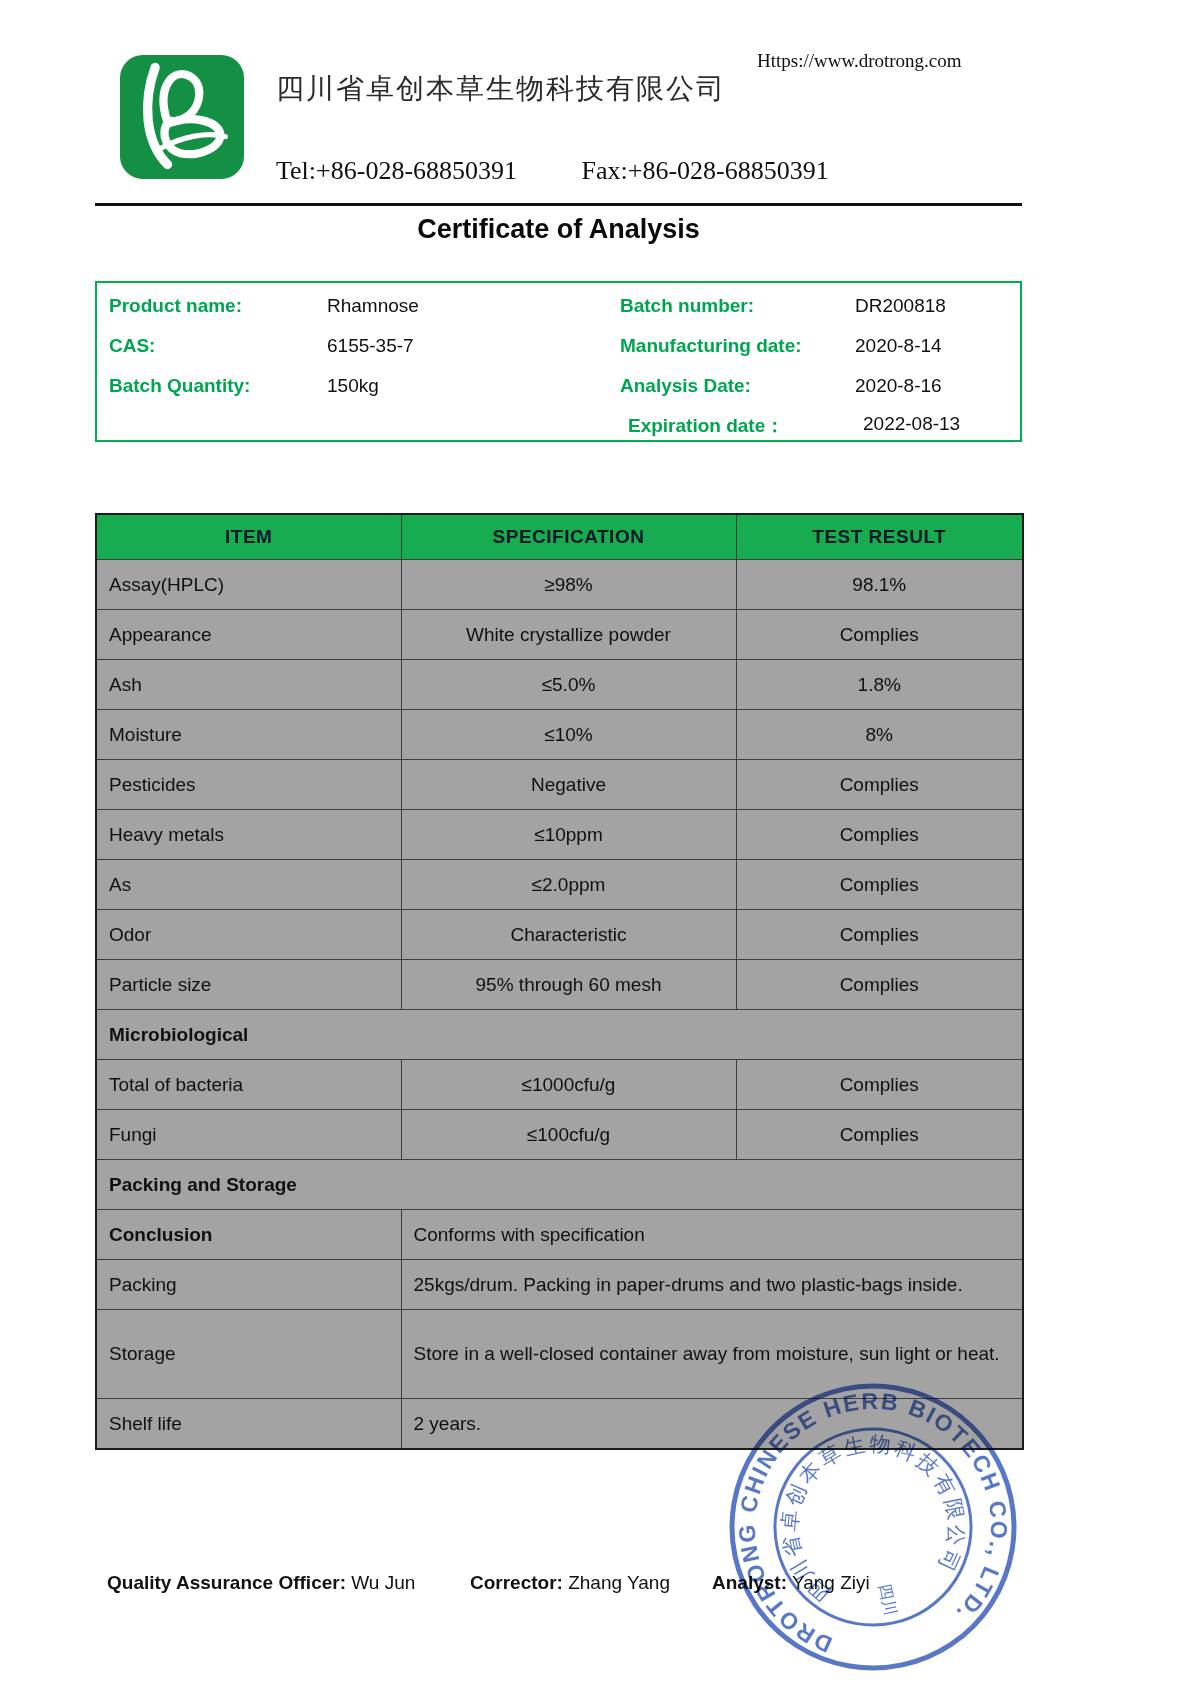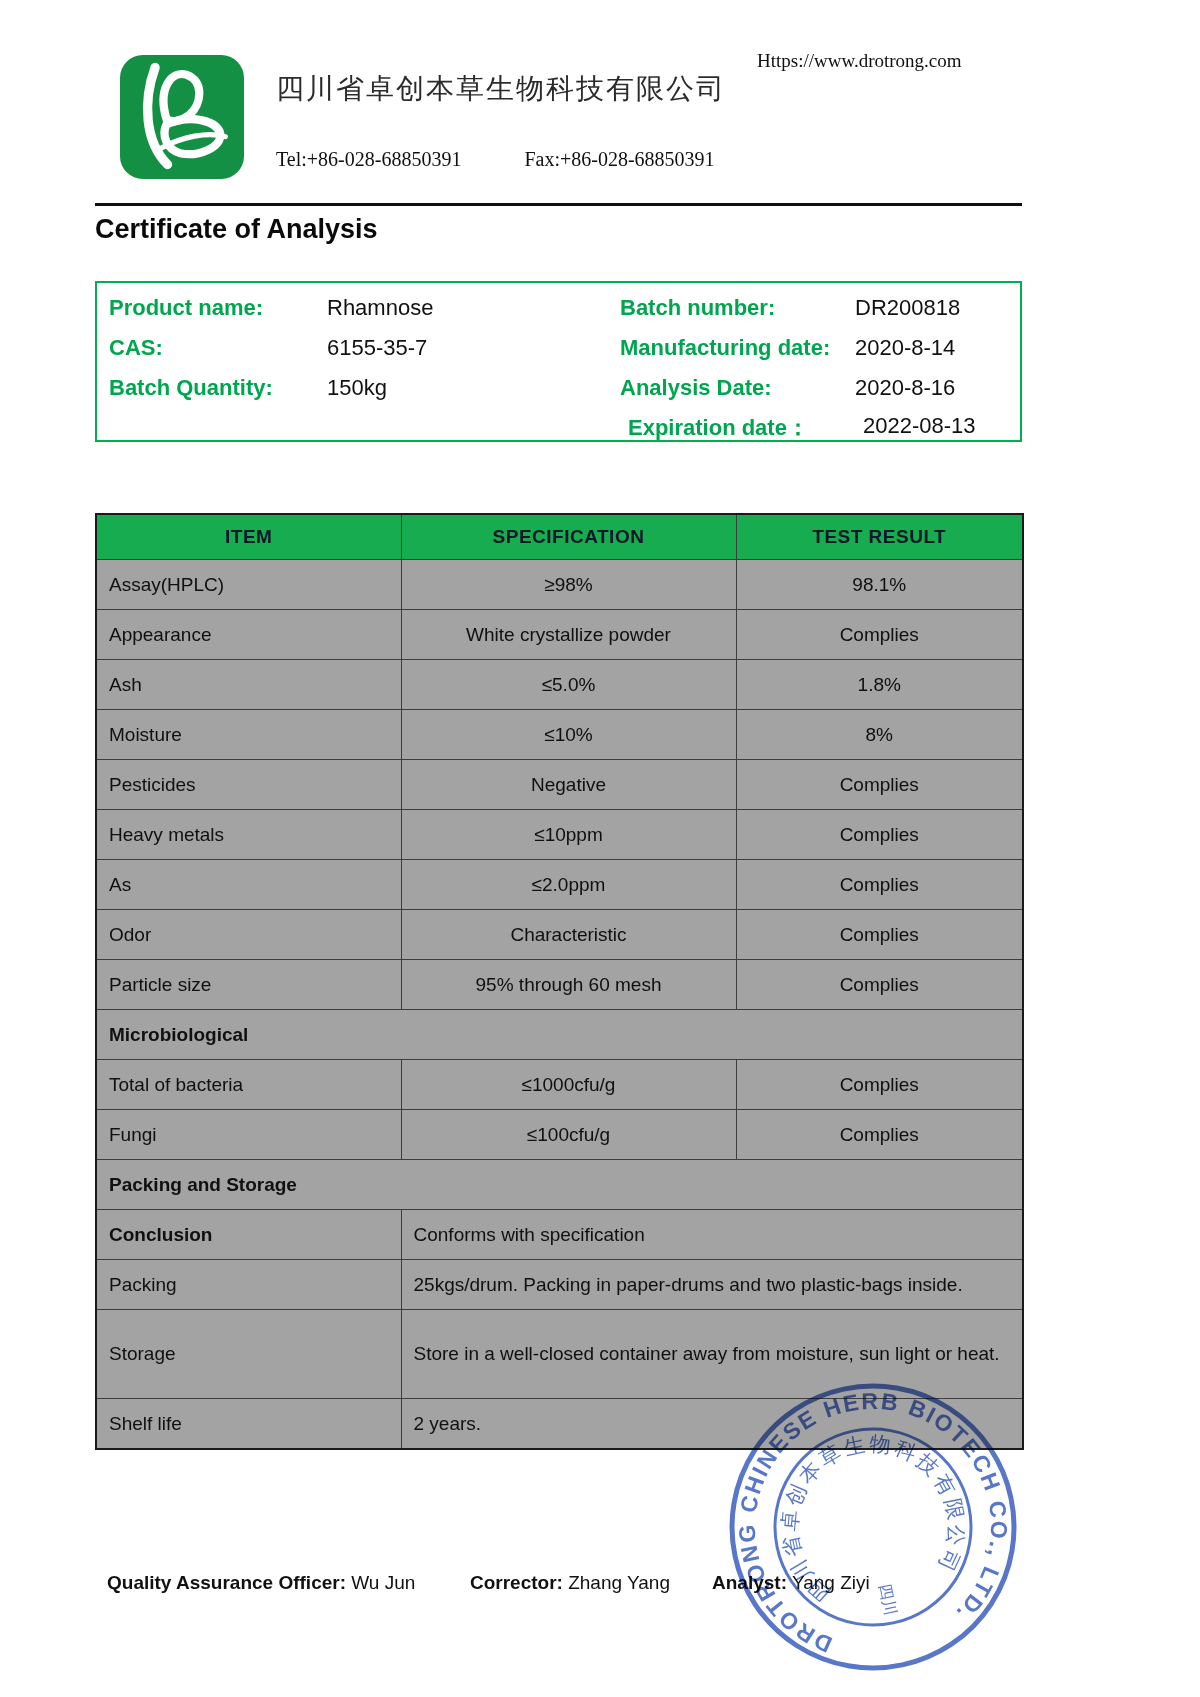--- a/index.html
+++ b/index.html
@@ -4,29 +4,29 @@
 <style>
   html,body{margin:0;padding:0;background:#ffffff;}
   .page{
     position:relative;width:1200px;height:1697px;background:#ffffff;
     font-family:"Liberation Sans",sans-serif;color:#111;overflow:hidden;
   }
   
   .logo{position:absolute;left:120px;top:55px;width:124px;height:124px;}
   .company-cn{position:absolute;left:276px;top:70px;font-size:28px;letter-spacing:2px;color:#2b2b2b;}
   .company-en{position:absolute;left:276px;top:109px;font-family:"Liberation Serif",serif;font-weight:bold;font-size:21px;letter-spacing:1.5px;color:#101010;}
-  .telfax{position:absolute;left:276px;top:148px;font-family:"Liberation Serif",serif;font-size:20px;color:#101010;}
+  .telfax{position:absolute;left:276px;top:156px;font-family:"Liberation Serif",serif;font-size:26px;color:#101010;}
   .telfax .fax{margin-left:58px;}
   .website{position:absolute;left:757px;top:50px;font-family:"Liberation Serif",serif;font-size:19px;color:#101010;}
   .header-rule{position:absolute;left:95px;top:203px;width:927px;height:3px;background:#101010;}
-  .doc-title{position:absolute;left:95px;top:214px;width:927px;font-size:27px;font-weight:bold;color:#0a0a0a;}
+  .doc-title{position:absolute;left:95px;top:214px;width:927px;text-align:center;font-size:27px;font-weight:bold;color:#0a0a0a;}
 
   
   .info-box{position:absolute;left:95px;top:281px;width:923px;height:157px;border:2px solid #00B050;}
-  .info-pair{position:absolute;font-size:22px;white-space:nowrap;}
+  .info-pair{position:absolute;font-size:19px;white-space:nowrap;}
   .info-pair .lbl{font-weight:bold;color:#00A64F;}
   .info-pair .val{position:absolute;color:#111;font-weight:normal;}
   .col1{left:12px;} .col1 .val{left:218px;}
   .col2{left:523px;} .col2 .val{left:235px;}
   .row1{top:12px;} .row2{top:52px;} .row3{top:92px;} .row4{top:130px;margin-left:8px;}
 
   
   .coa-table{position:absolute;left:95px;top:513px;width:927px;border-collapse:collapse;table-layout:fixed;border:2px solid #1a1a1a;}
   .coa-table th{background:#17AC4F;color:#0f172a;font-size:19px;font-weight:bold;height:42px;border:1px solid #3d3d3d;letter-spacing:.5px;}
   .coa-table td{border:1px solid #3d3d3d;font-size:19px;color:#101010;padding:0 12px;height:49px;background:#a3a3a3;}

